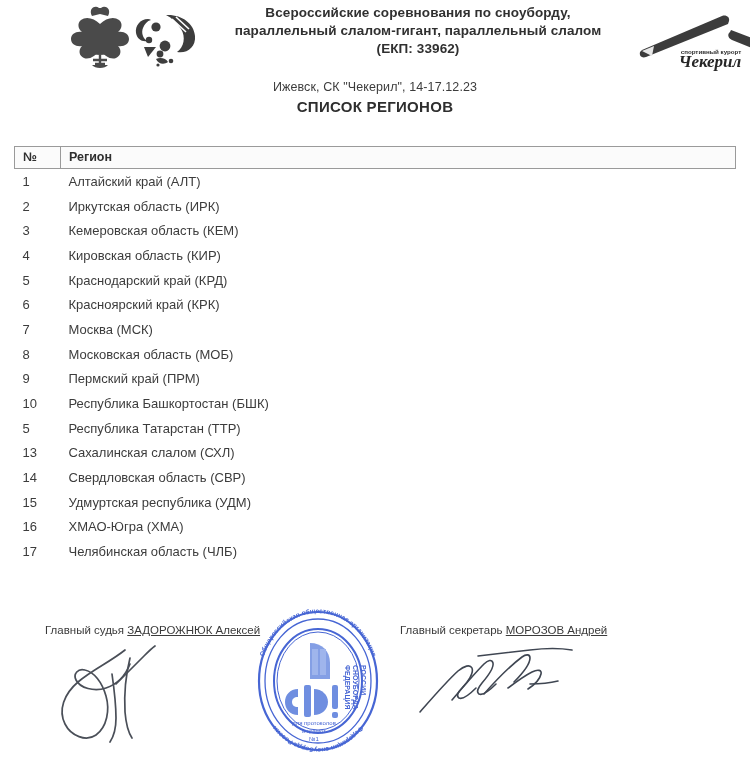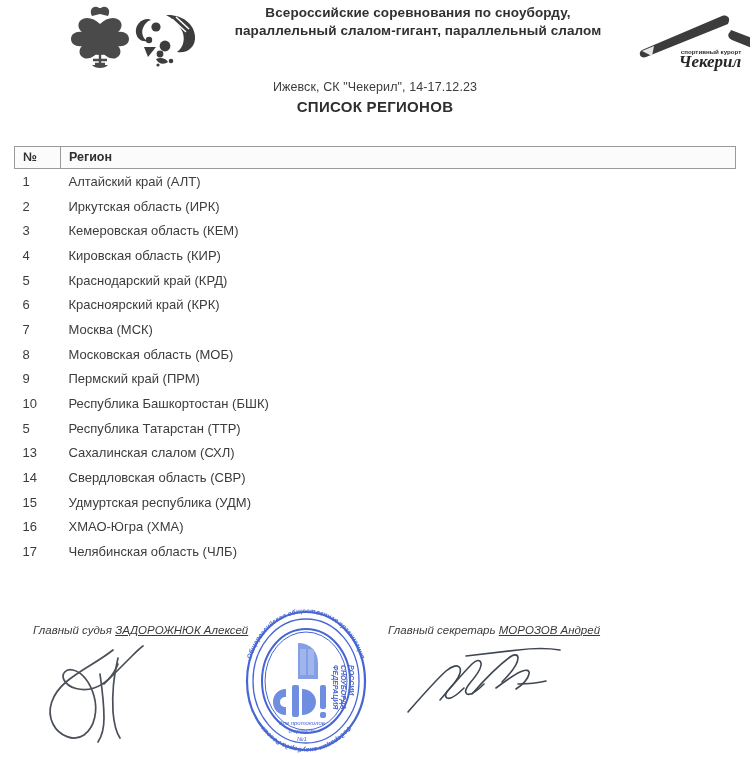--- a/index.html
+++ b/index.html
@@ -100,25 +100,24 @@
     height: 24.7px;
     padding: 0 0 0 8px;
     vertical-align: middle;
     white-space: nowrap;
   }
   table.regions tbody td.col-num { width: 46px; }
 
   
   .sign-area {
     position: absolute;
-    left: 0;
+    left: 12px;
     top: 605px;
     width: 634px;
     height: 154px;
-    font-style: italic;
   }
   .sign-label {
     position: absolute;
     font-size: 11.5px;
     color: #3a3a3a;
     white-space: nowrap;
   }
   .sign-label .person {
     text-decoration: underline;
   }
@@ -168,20 +167,21 @@
         <path d="M120 20 L134 33 M124 17 L138 30 M128 15 L141 27" stroke="#ffffff" stroke-width="1.6" fill="none"></path>
         <circle cx="117" cy="44" r="5.4"></circle>
         <path d="M108 57 C112 55 118 56 120 60 C116 63 110 62 108 57 Z"></path>
       </g>
     </svg>
   </div>
 
   <div class="title-block">
     <div class="title-line">Всероссийские соревнования по сноуборду,</div>
     <div class="title-line">параллельный слалом-гигант, параллельный слалом</div>
+    <div class="title-line">(ЕКП: 33962)</div>
   </div>
 
   <div class="logo-right">
     <svg width="150" height="70" viewBox="0 0 150 70">
       <g fill="#3c3c3c">
         <path d="M6 48 L86 14 C90 12.5 94 15 93 19 L92 22 L10 55 C6 56.5 3 54 4 50 Z"></path>
         <path d="M95 28 L126 40 C130 41.6 131 45.6 128 48 L126 50 L96 38 C92 36.4 91 32.4 94 30 Z"></path>
         <ellipse cx="130" cy="9" rx="8" ry="7"></ellipse>
         <path d="M124 4 L136 4 M126 15 L134 15" stroke="#3c3c3c" stroke-width="2"></path>
       </g>

